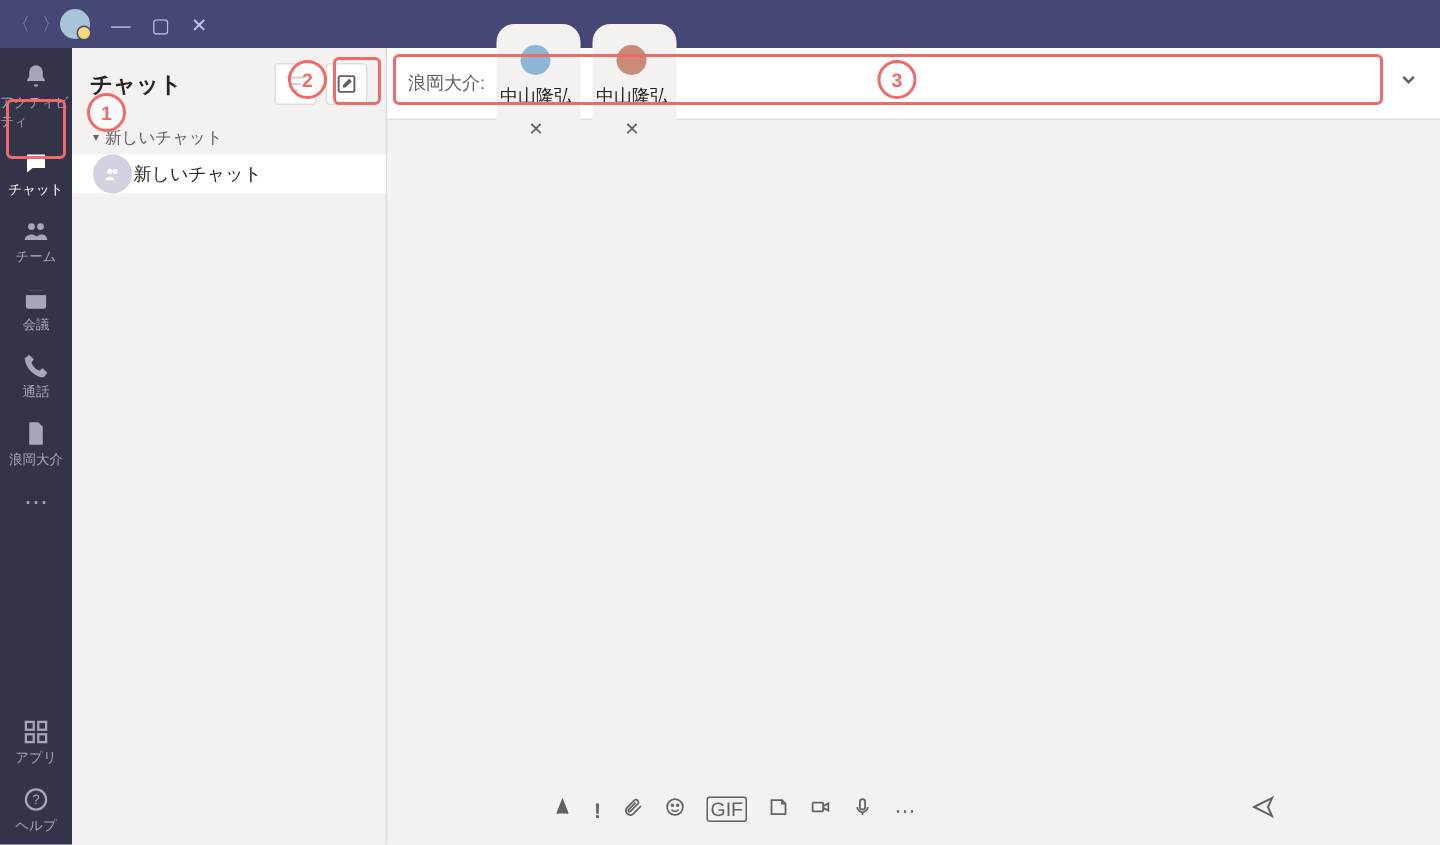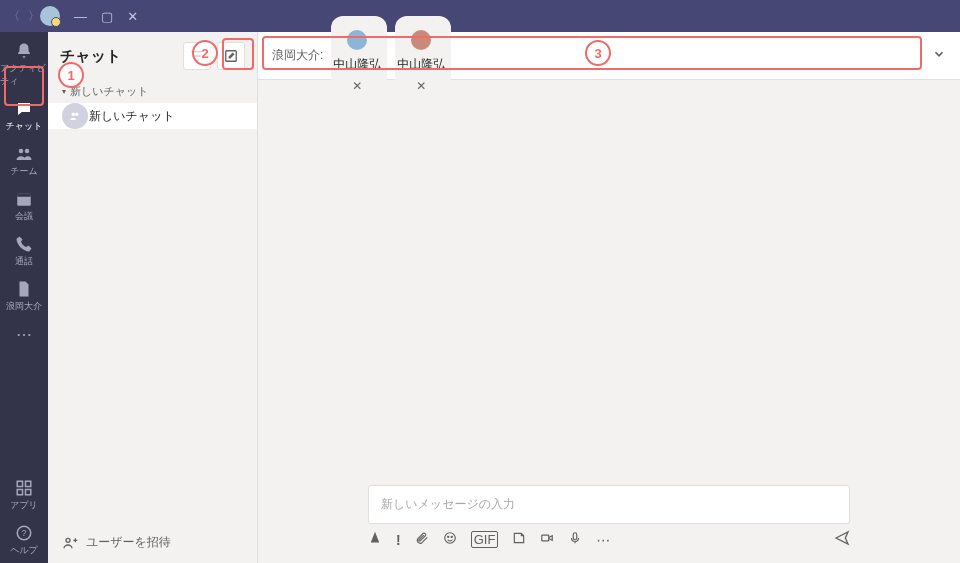--- a/index.html
+++ b/index.html
@@ -161,27 +161,20 @@
     <div class="chatrow">
       <div class="avatar">
         <svg viewBox="0 0 24 24" width="14" height="14" fill="#fff">
             <circle cx="9" cy="9" r="3"></circle>
             <circle cx="15" cy="9" r="3"></circle>
             <path d="M4 19c0-2 2-4 5-4s5 2 5 4H4z"></path>
           </svg>
       </div>
       <span class="name">新しいチャット</span>
     </div>
-    <div class="invite">
-      <svg viewBox="0 0 24 24" width="16" height="16" fill="none" stroke="currentColor" stroke-width="2">
-          <circle cx="9" cy="8" r="3"></circle>
-          <path d="M3 20c0-3 3-5 6-5s6 2 6 5M17 8h6M20 5v6"></path>
-        </svg>
-      <span>ユーザーを招待</span>
-    </div>
   </div>
 
   <div class="content">
     <div class="members-bar">
       <span class="members-lbl">浪岡大介:</span>
       <div class="chip">
         <div class="av"></div>
         <span>中山隆弘</span>
         <span class="x">✕</span>
       </div>
@@ -191,23 +184,20 @@
         <span class="x">✕</span>
       </div>
       <span class="chevron">
         <svg viewBox="0 0 16 16" width="14" height="14" fill="none" stroke="currentColor" stroke-width="2">
             <path d="M4 6l4 4 4-4"></path>
           </svg>
       </span>
     </div>
     <div class="convo"></div>
     <div class="compose">
-      <div class="compose-box">
-        <span>新しいメッセージの入力</span>
-      </div>
       <div class="compose-tools">
         <span><svg width="14" height="14" viewBox="0 0 16 16" fill="currentColor">
               <path d="M4 13L8 3l4 10M5.5 10h5"></path>
               <path stroke="currentColor" stroke-width="1.5" fill="none" d="M4 13L8 3l4 10M5.5 10h5"></path>
             </svg></span>
         <span style="font-weight:700">!</span>
         <span><svg width="14" height="14" viewBox="0 0 24 24" fill="none" stroke="currentColor" stroke-width="2">
               <path d="M21 11l-9 9a5 5 0 01-7-7l9-9a3 3 0 014 4l-9 9a1 1 0 01-2-2l8-8"></path>
             </svg></span>
         <span><svg width="14" height="14" viewBox="0 0 24 24" fill="none" stroke="currentColor" stroke-width="2">

